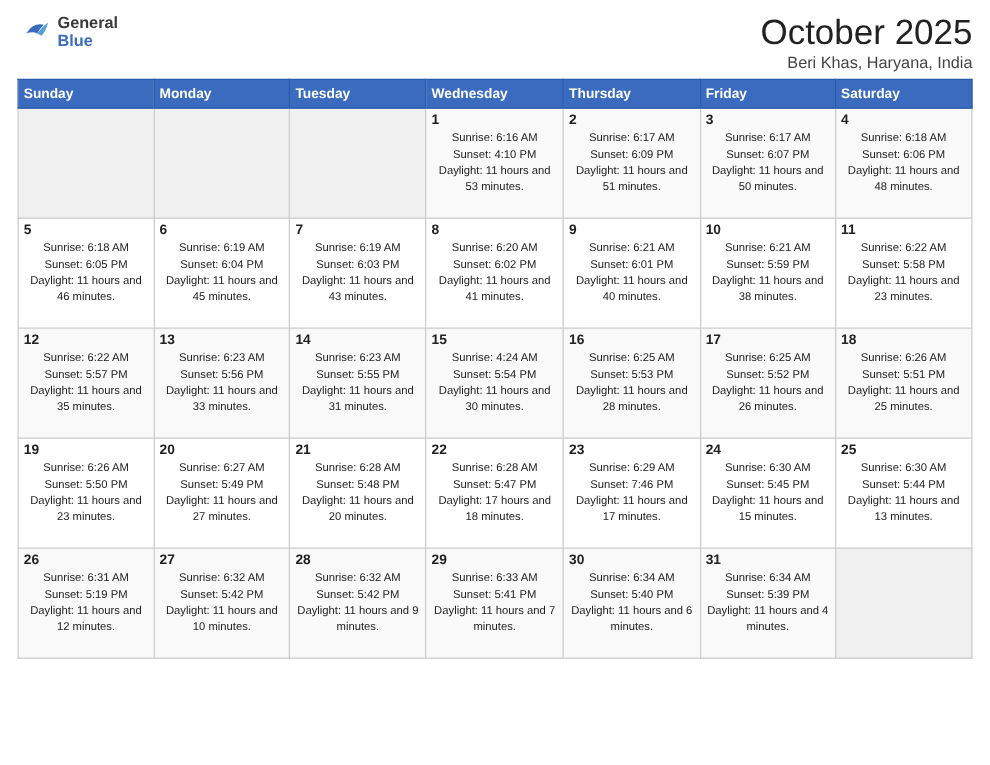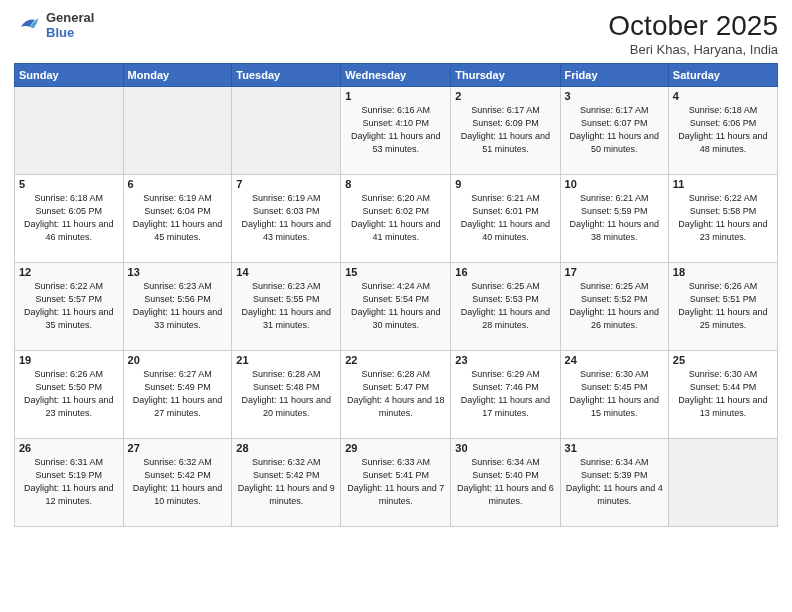--- a/index.html
+++ b/index.html
@@ -295,21 +295,21 @@
               <div>Sunrise: 6:28 AM</div>
               <div>Sunset: 5:48 PM</div>
               <div>Daylight: 11 hours and 20 minutes.</div>
             </div>
           </td>
           <td>
             <div class="cell-date">22</div>
             <div class="cell-info">
               <div>Sunrise: 6:28 AM</div>
               <div>Sunset: 5:47 PM</div>
-              <div>Daylight: 4 hours and 18 minutes.</div>
+              <div>Daylight: 17 hours and 18 minutes.</div>
             </div>
           </td>
           <td>
             <div class="cell-date">23</div>
             <div class="cell-info">
               <div>Sunrise: 6:29 AM</div>
               <div>Sunset: 7:46 PM</div>
               <div>Daylight: 11 hours and 17 minutes.</div>
             </div>
           </td>

